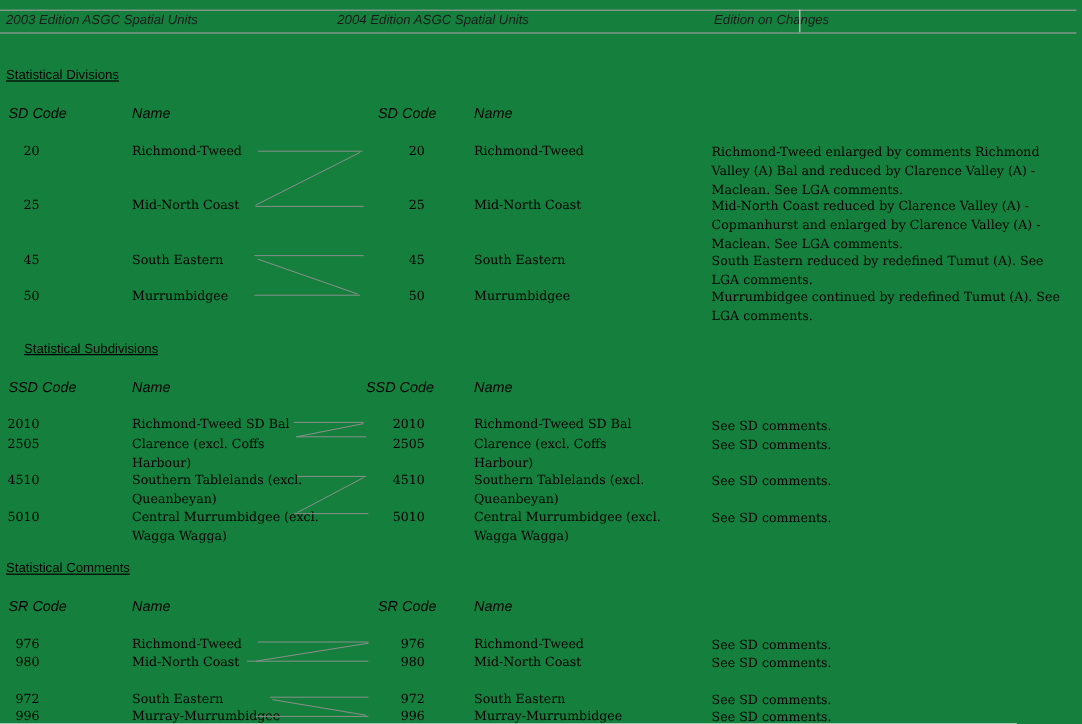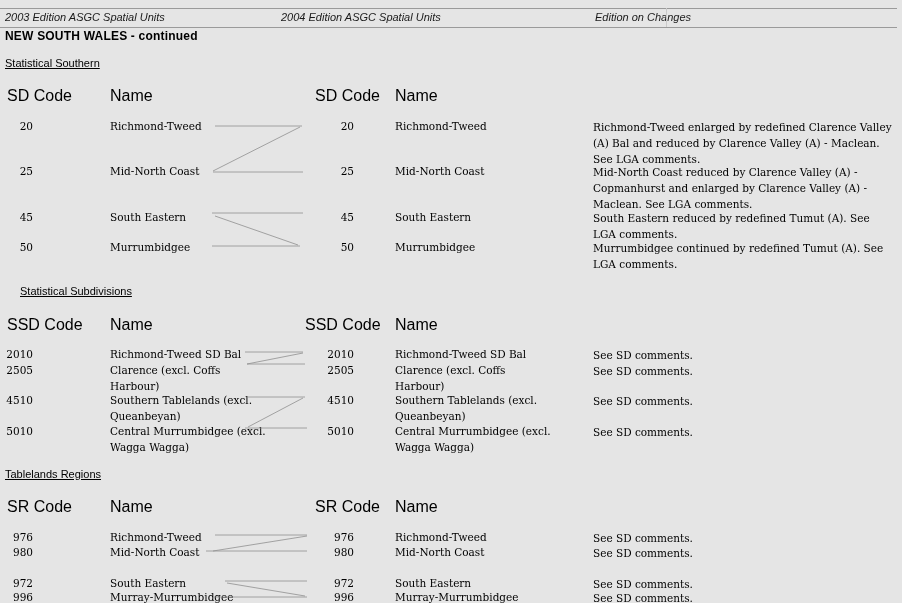--- a/index.html
+++ b/index.html
@@ -1,27 +1,27 @@
 <!DOCTYPE html>
 <html><head>
 <meta charset="utf-8">
 <style>
   html,body{margin:0;padding:0;background:#ffffff;}
-  .page{position:relative;width:902px;height:603px;background:#e5e5e5;overflow:hidden;
+  .page{position:relative;width:902px;height:603px;background:#15803d;overflow:hidden;
         font-family:"DejaVu Serif",serif;color:#000;}
   .abs{position:absolute;}
   .rule{position:absolute;height:1px;background:#9a9a9a;left:0;width:897px;}
   .vtick{position:absolute;width:1px;background:#c9c9c9;}
   .hdr-it{font-family:"Liberation Sans",sans-serif;font-style:italic;font-size:11px;
           color:#1a1a1a;white-space:nowrap;}
   .state-heading{font-family:"Liberation Sans",sans-serif;font-weight:bold;font-size:12px;
           letter-spacing:.2px;white-space:nowrap;}
   .sec-title{font-family:"Liberation Sans",sans-serif;font-size:11px;text-decoration:underline;
           white-space:nowrap;}
-  .col-hdr{font-family:"Liberation Sans",sans-serif;font-size:16px;white-space:nowrap;}
+  .col-hdr{font-family:"Liberation Sans",sans-serif;font-style:italic;font-size:12px;white-space:nowrap;}
   .body-txt{font-family:"DejaVu Serif",serif;font-size:10.5px;line-height:15.5px;}
   .row{position:absolute;left:0;width:902px;}
   .code-l{position:absolute;left:5px;width:28px;text-align:right;}
   .code-r{position:absolute;left:305px;width:49px;text-align:right;}
   .name-l{position:absolute;left:110px;width:162px;}
   .name-r{position:absolute;left:395px;width:162px;}
   .comment{position:absolute;left:593px;width:302px;line-height:16px;}
   svg.connectors{position:absolute;left:0;top:0;pointer-events:none;}
 </style>
 </head>
@@ -29,37 +29,36 @@
 
 <div class="page">
 
   <div class="rule" style="top:8px;"></div>
   <div class="abs hdr-it" style="left:5px;top:11px;">2003 Edition ASGC Spatial Units</div>
   <div class="abs hdr-it" style="left:281px;top:11px;">2004 Edition ASGC Spatial Units</div>
   <div class="abs hdr-it" style="left:595px;top:11px;">Edition on Changes</div>
   <div class="vtick" style="left:666px;top:8px;height:19px;"></div>
   <div class="rule" style="top:27px;"></div>
 
-  <div class="abs state-heading" style="left:5px;top:29px;">NEW SOUTH WALES - continued</div>
 
-  <div class="abs sec-title" style="left:5px;top:57px;">Statistical Southern</div>
+  <div class="abs sec-title" style="left:5px;top:57px;">Statistical Divisions</div>
 
   <div class="row" style="top:87px;">
     <span class="abs col-hdr" style="left:7px;top:0;">SD Code</span>
     <span class="abs col-hdr" style="left:110px;top:0;">Name</span>
     <span class="abs col-hdr" style="left:315px;top:0;">SD Code</span>
     <span class="abs col-hdr" style="left:395px;top:0;">Name</span>
   </div>
 
   <div class="row body-txt" style="top:119px;">
     <span class="code-l">20</span>
     <span class="name-l">Richmond-Tweed</span>
     <span class="code-r">20</span>
     <span class="name-r">Richmond-Tweed</span>
-    <span class="comment">Richmond-Tweed enlarged by redefined Clarence Valley (A) Bal and reduced by Clarence Valley (A) - Maclean. See LGA comments.</span>
+    <span class="comment">Richmond-Tweed enlarged by comments Richmond Valley (A) Bal and reduced by Clarence Valley (A) - Maclean. See LGA comments.</span>
   </div>
   <div class="row body-txt" style="top:164px;">
     <span class="code-l">25</span>
     <span class="name-l">Mid-North Coast</span>
     <span class="code-r">25</span>
     <span class="name-r">Mid-North Coast</span>
     <span class="comment">Mid-North Coast reduced by Clarence Valley (A) - Copmanhurst and enlarged by Clarence Valley (A) - Maclean. See LGA comments.</span>
   </div>
   <div class="row body-txt" style="top:210px;">
     <span class="code-l">45</span>
@@ -107,21 +106,21 @@
     <span class="comment">See SD comments.</span>
   </div>
   <div class="row body-txt" style="top:424px;">
     <span class="code-l">5010</span>
     <span class="name-l">Central Murrumbidgee (excl. Wagga Wagga)</span>
     <span class="code-r">5010</span>
     <span class="name-r">Central Murrumbidgee (excl. Wagga Wagga)</span>
     <span class="comment">See SD comments.</span>
   </div>
 
-  <div class="abs sec-title" style="left:5px;top:468px;">Tablelands Regions</div>
+  <div class="abs sec-title" style="left:5px;top:468px;">Statistical Comments</div>
 
   <div class="row" style="top:498px;">
     <span class="abs col-hdr" style="left:7px;top:0;">SR Code</span>
     <span class="abs col-hdr" style="left:110px;top:0;">Name</span>
     <span class="abs col-hdr" style="left:315px;top:0;">SR Code</span>
     <span class="abs col-hdr" style="left:395px;top:0;">Name</span>
   </div>
 
   <div class="row body-txt" style="top:530px;">
     <span class="code-l">976</span>

